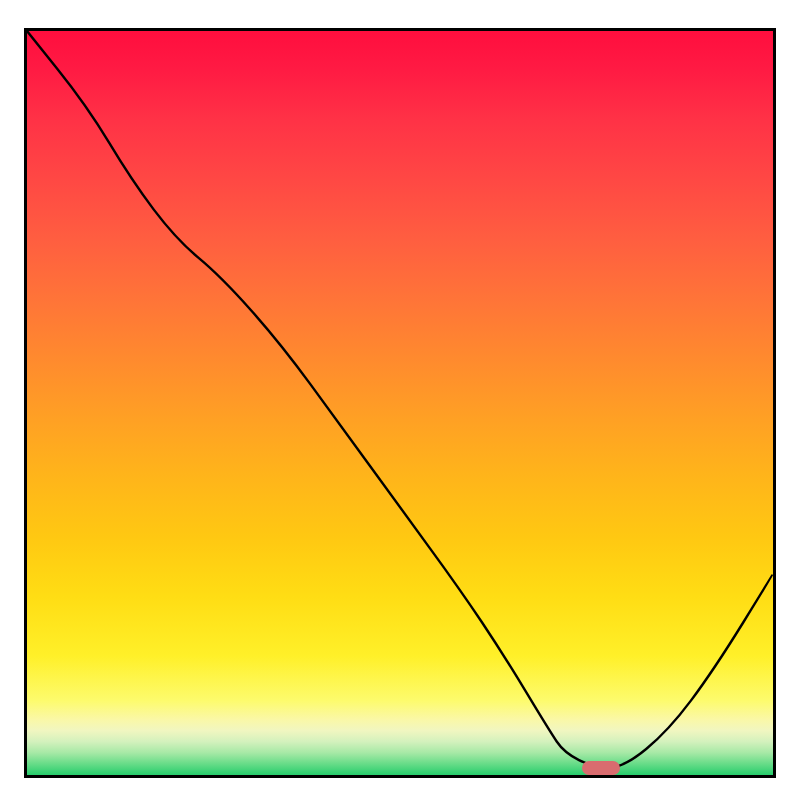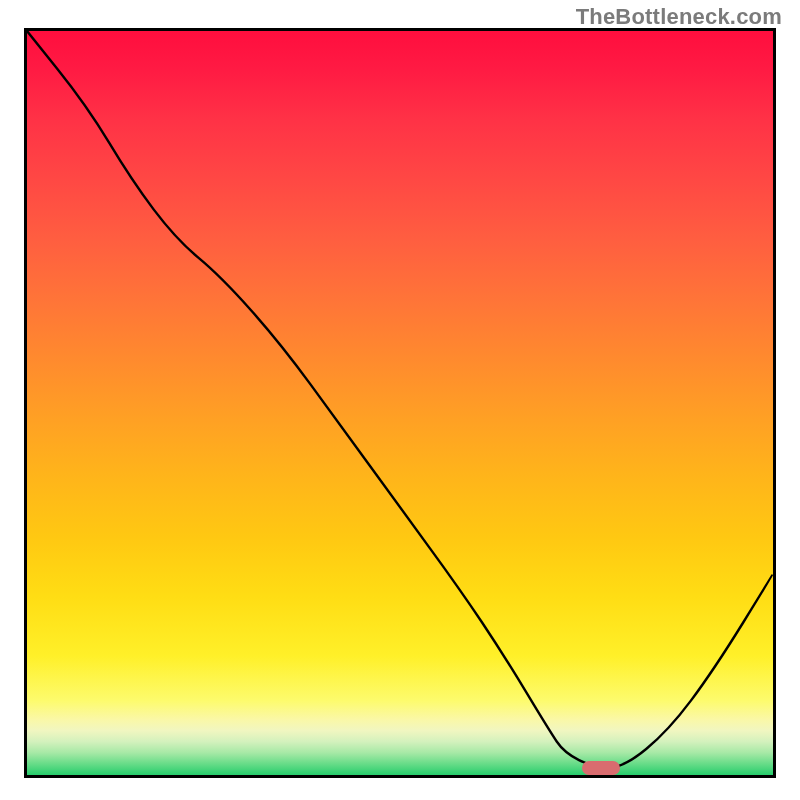--- a/index.html
+++ b/index.html
@@ -75,21 +75,20 @@
     background: #d96c6f;
     border-radius: 8px;
     transform: translate(-50%, -50%);
   }
 </style>
 </head>
 <body>
 
 <div class="container">
 
-  <div class="watermark">TheBottleneck.com</div>
 
   <div class="plot-frame">
     <div class="gradient-fill"></div>
 
     <svg class="curve" viewBox="0 0 746 744" preserveAspectRatio="none">
       <path fill="none" stroke="#000000" stroke-width="2.4" d="M 0.0 0.0 Q 0.0 0.0 29.8 37.2 Q 59.7 74.4 82.1 111.6 Q 104.4 148.8 126.8 178.6 Q 149.2 208.3 171.6 226.9 Q 194.0 245.5 223.8 279.0 Q 253.6 312.5 283.5 353.4 Q 313.3 394.3 343.2 435.2 Q 373.0 476.2 402.8 517.1 Q 432.7 558.0 455.1 591.5 Q 477.4 625.0 499.8 662.2 Q 522.2 699.4 529.7 710.5 Q 537.1 721.7 552.0 729.1 Q 567.0 736.6 581.9 736.6 Q 596.8 736.6 619.2 718.0 Q 641.6 699.4 663.9 669.6 Q 686.3 639.8 716.2 591.5 T 746.0 543.1"></path>
     </svg>
 
     <div class="marker" style="left: 574.42px; top: 736.56px; background: rgb(217, 108, 111);"></div>
   </div>

